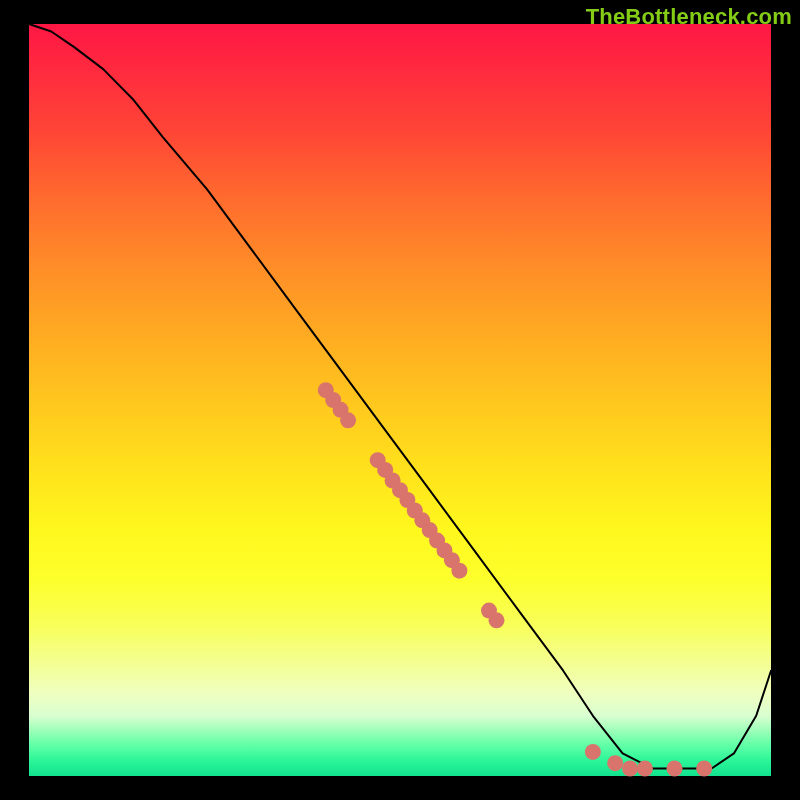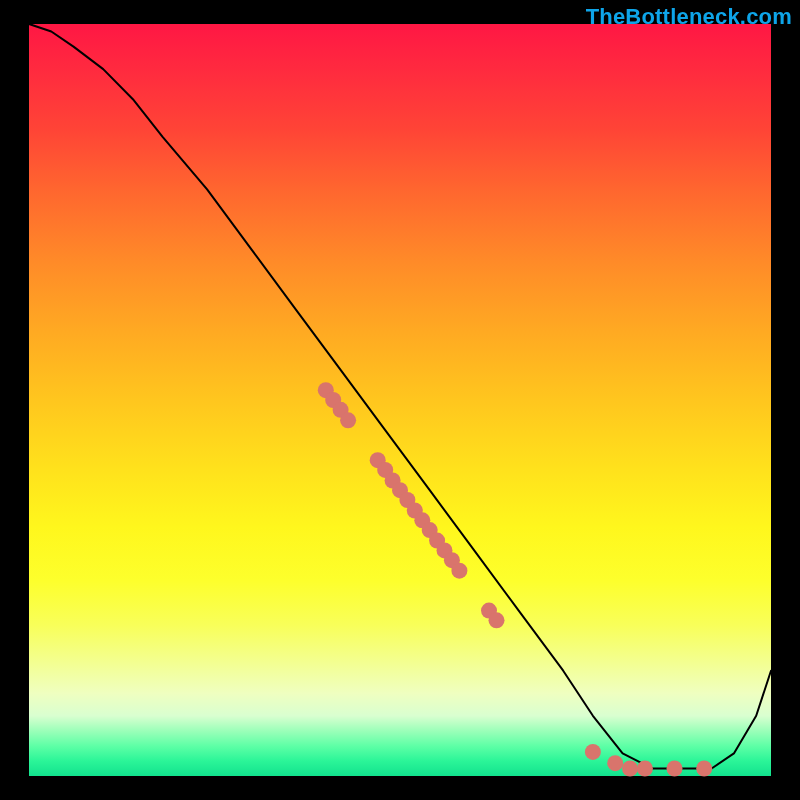--- a/index.html
+++ b/index.html
@@ -38,21 +38,21 @@
       #12e28e 100%
     );
   }
   .watermark {
     position: absolute;
     top: 4px;
     right: 8px;
     font-family: Arial, Helvetica, sans-serif;
     font-size: 22px;
     font-weight: 600;
-    color: #0ea5e9;
+    color: #84cc16;
     letter-spacing: 0.2px;
     user-select: none;
   }
   svg.overlay {
     position: absolute;
     left: 29px;
     top: 24px;
     width: 742px;
     height: 752px;
     overflow: visible;

